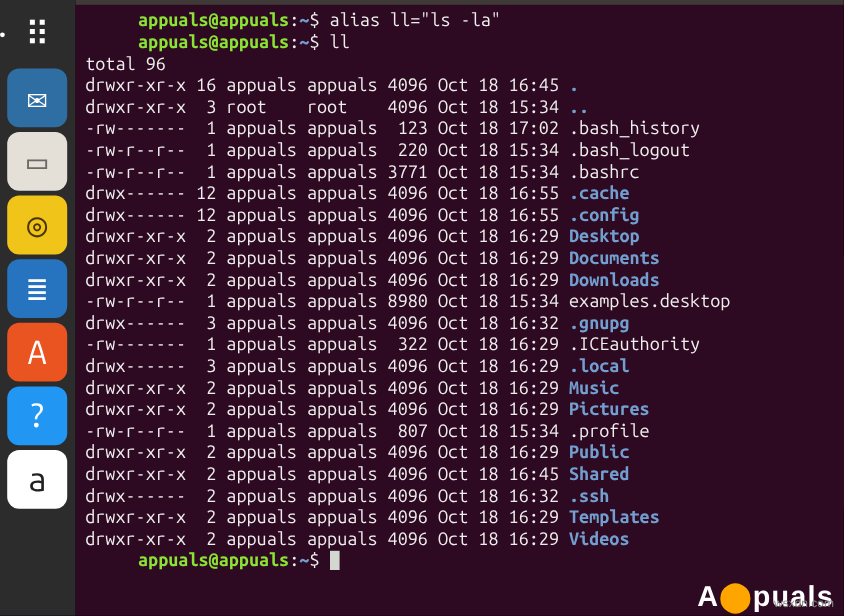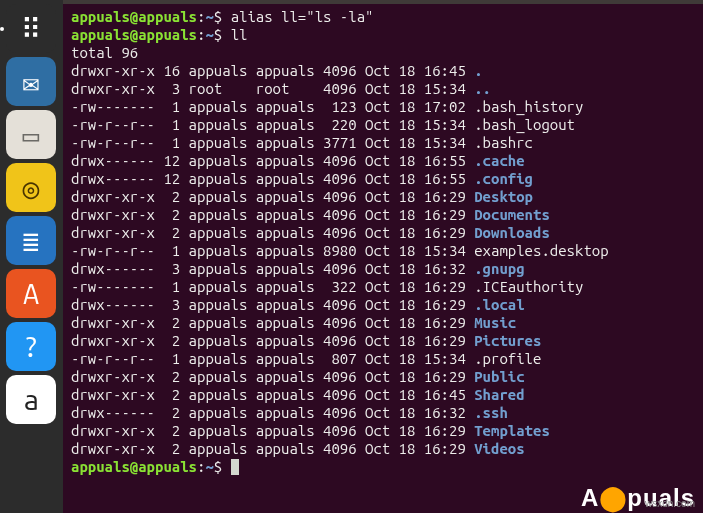--- a/index.html
+++ b/index.html
@@ -56,21 +56,21 @@
   .titlebar {
     height: 4px;
     background: #3f3a38;
   }
   .term-body {
     padding: 4px 8px;
     color: #d0d0d0;
     white-space: pre;
     font-family: "Ubuntu Mono", "DejaVu Sans Mono", Consolas, monospace;
   }
-  .green { color: #8ae234; font-weight: bold; }
+  .green { color: #8ae234; font-weight: bold; margin-left: 44px; }
   .blue  { color: #729fcf; font-weight: bold; }
   .white { color: #eeeeec; }
   .cursor {
     display: inline-block;
     width: 8px; height: 16px;
     background: #d3d7cf;
     vertical-align: text-bottom;
   }
   .watermark {
     position: absolute;

